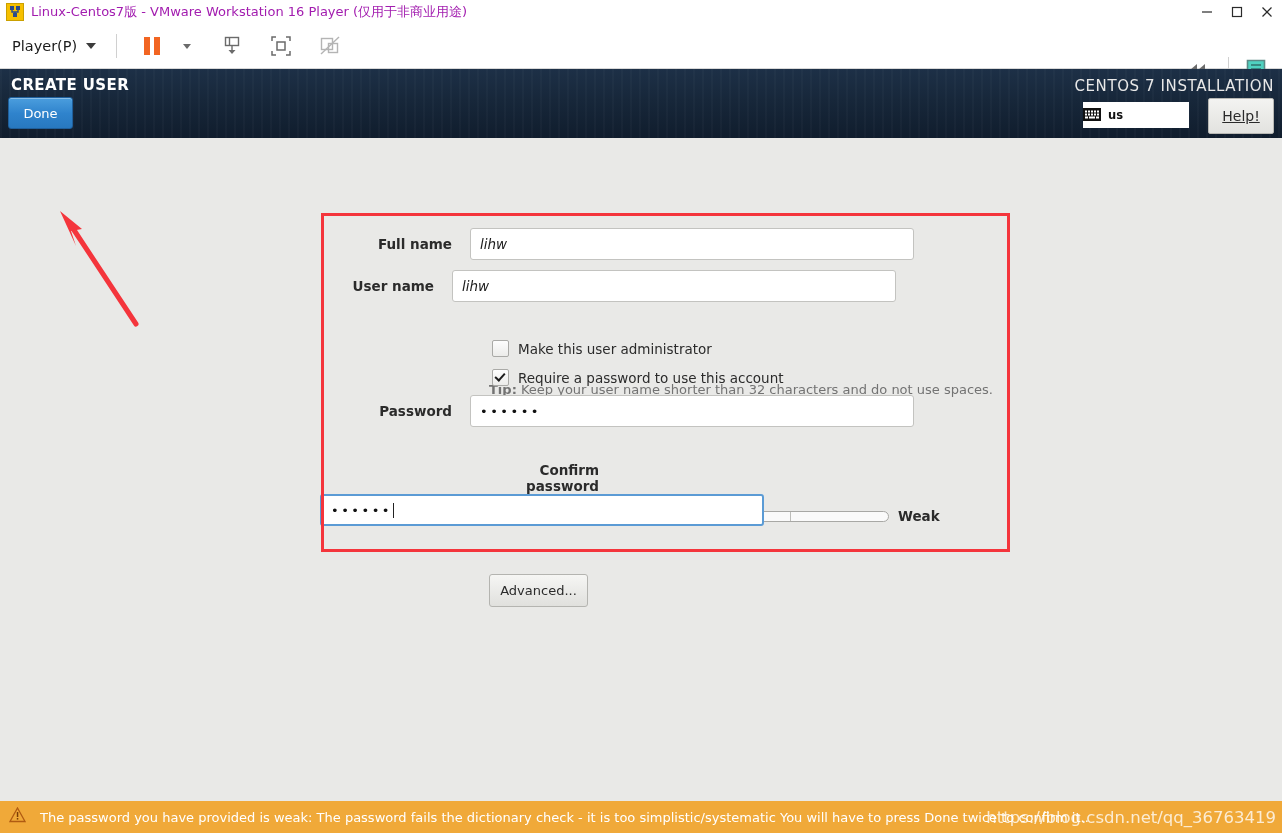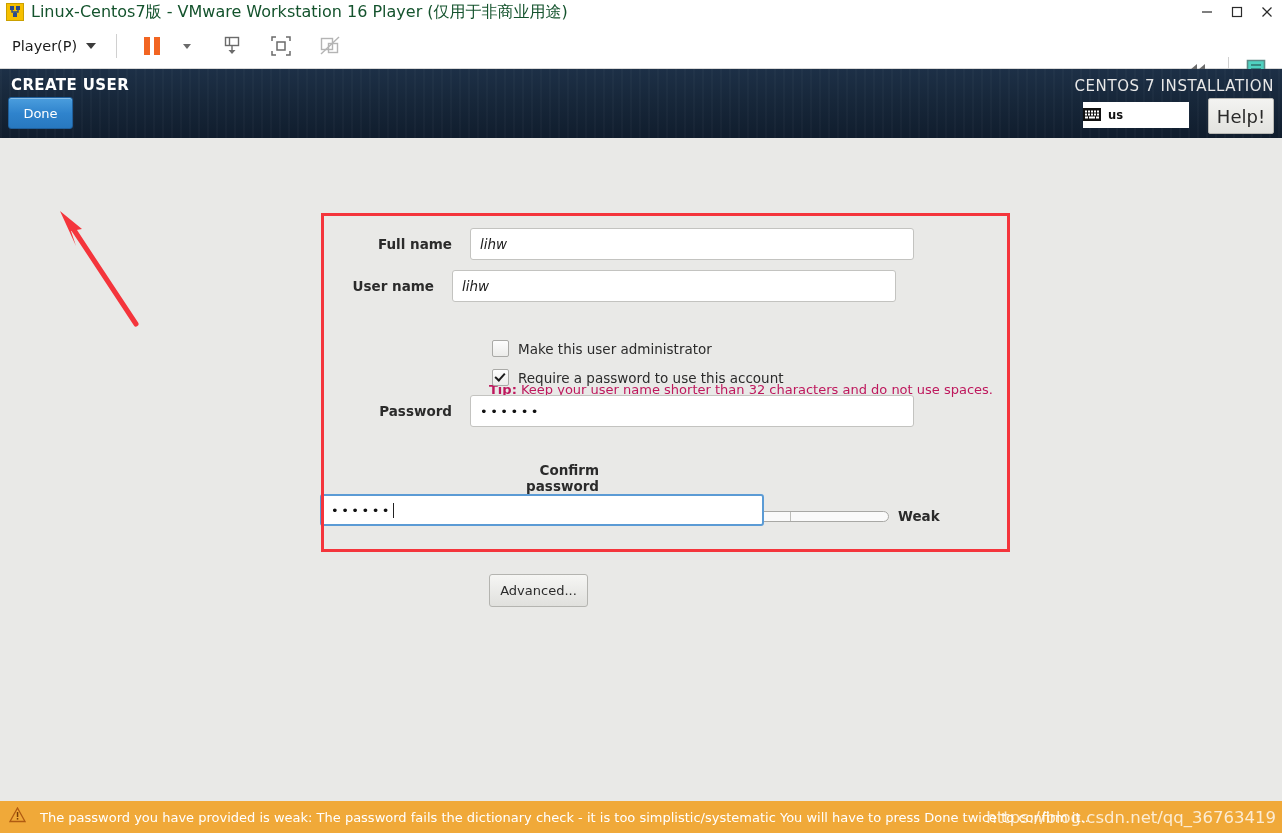--- a/index.html
+++ b/index.html
@@ -24,22 +24,22 @@
     display: flex;
     align-items: center;
   }
   .vm-appicon {
     width: 18px; height: 18px;
     margin-left: 6px; margin-right: 7px;
     flex: none;
     position: relative;
   }
   .vm-title-text {
-    font-size: 16px;
-    color: #14532d;
+    font-size: 13px;
+    color: #a21caf;
     font-family: "DejaVu Sans", "Liberation Sans", sans-serif;
     white-space: nowrap;
     letter-spacing: 0px;
   }
   .win-controls {
     position: absolute;
     right: 0; top: 0;
     height: 24px;
     display: flex;
     align-items: center;
@@ -183,25 +183,26 @@
     color: #111111;
   }
   .help-btn {
     position: absolute;
     right: 8px; top: 29px;
     width: 64px; height: 34px;
     background: linear-gradient(180deg, #f3f3f1 0%, #e2e2df 100%);
     border: 1px solid #b8b8b4;
     border-radius: 2px;
     color: #2a2a2a;
-    font-size: 18px;
+    font-size: 14px;
     display: flex;
     align-items: center;
     justify-content: center;
     cursor: pointer;
+    text-decoration: underline;
   }
 
   
   .form-area {
     position: absolute;
     left: 0; top: 69px;
     width: 1282px; height: 695px;
   }
   .field-row {
     position: absolute;
@@ -244,21 +245,21 @@
     display: inline-block;
     width: 1px;
     height: 15px;
     background: #222;
     margin-left: 1px;
   }
   .tip-row {
     position: absolute;
     left: 489px; top: 244px;
     font-size: 13px;
-    color: #be185d;
+    color: #737373;
     text-align: center;
   }
   .tip-row b { font-weight: bold; }
   .chk-row {
     position: absolute;
     left: 492px;
     display: flex;
     align-items: center;
     gap: 9px;
     font-size: 13.5px;

